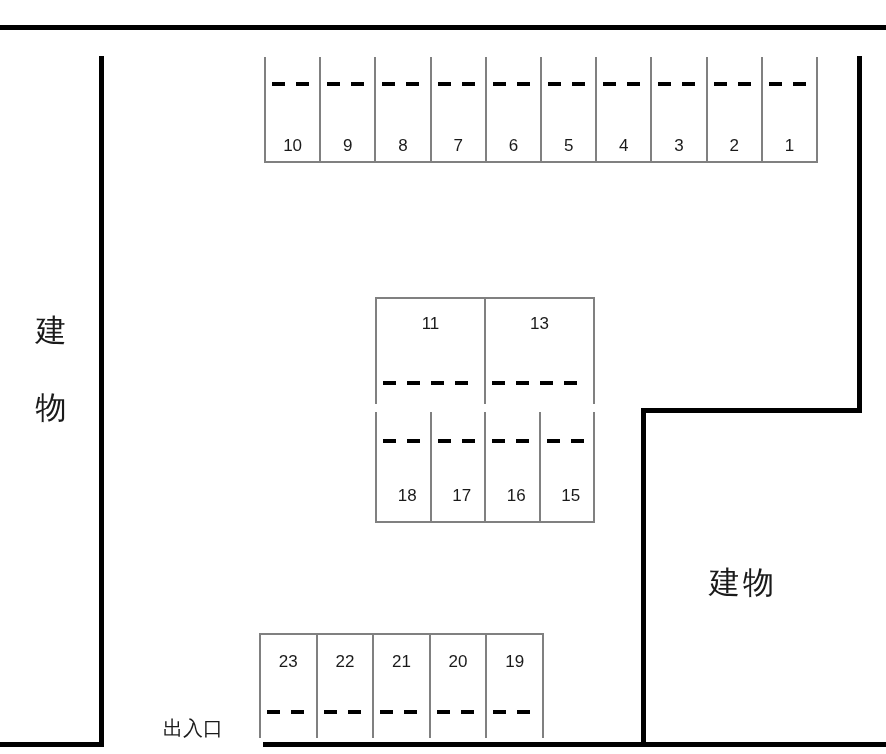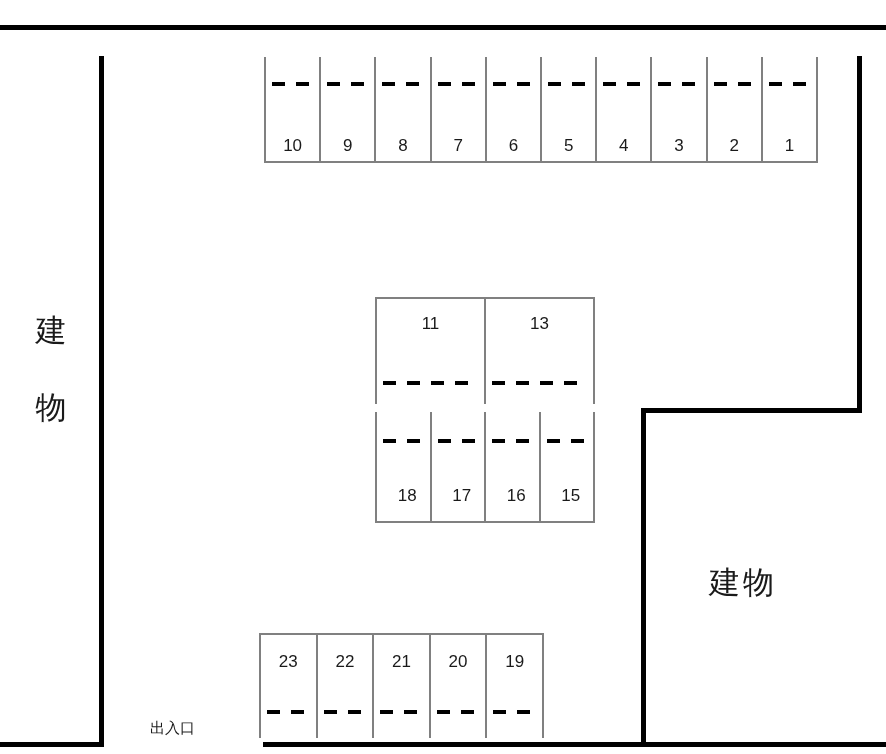--- a/index.html
+++ b/index.html
@@ -60,22 +60,22 @@
   #building-left{
     position:absolute;left:33px;top:314px;width:36px;
     display:flex;flex-direction:column;gap:44px;
     font-size:31px;line-height:33px;text-align:center;
   }
   #building-right{
     position:absolute;left:709px;top:565px;
     font-size:31px;line-height:35px;letter-spacing:3px;
   }
   #entrance-label{
-    position:absolute;left:150px;top:719px;
-    font-size:15px;line-height:18px;
+    position:absolute;left:163px;top:719px;
+    font-size:20px;line-height:18px;
   }
 </style>
 </head>
 <body>
 
 <div id="canvas">
 
   <div class="wall" id="wall-top"></div>
   <div class="wall" id="wall-left"></div>
   <div class="wall" id="wall-left-foot"></div>

